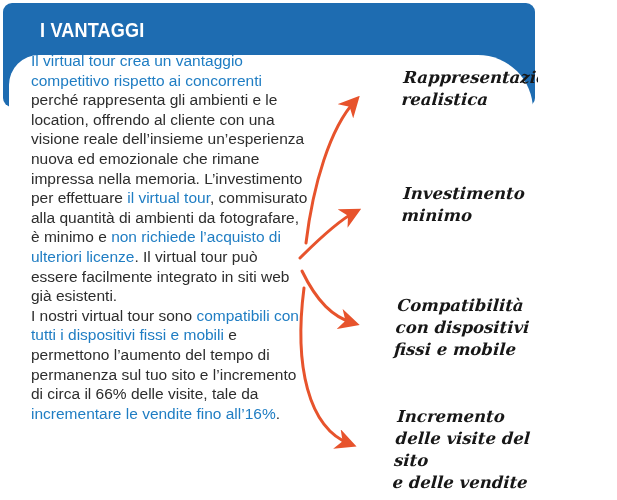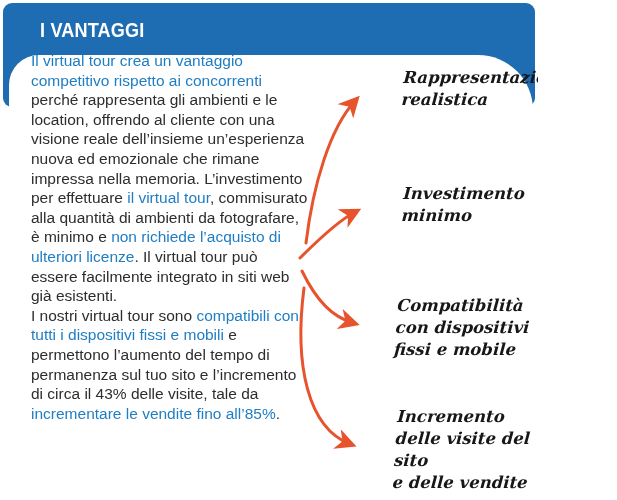--- a/index.html
+++ b/index.html
@@ -43,21 +43,21 @@
 </style>
 </head>
 <body>
 
 <div class="stage" style="--blue: #1E6CB1; --link: #1F7DC3; --orange: #E7532C; --body: #2D2D2D; --label: #171717;">
   <div class="band"></div>
   <div class="card"></div>
   <h1 class="title">I VANTAGGI</h1>
 
   <div class="body-text"><span class="hl">Il virtual tour crea un vantaggio competitivo rispetto ai concorrenti</span><span> perché rappresenta gli ambienti e le location, offrendo al cliente con una visione reale dell’insieme un’esperienza nuova ed emozionale che rimane impressa nella memoria. L’investimento per effettuare </span><span class="hl">il virtual tour</span><span>, commisurato alla quantità di ambienti da fotografare, è minimo e </span><span class="hl">non richiede l’acquisto di ulteriori licenze</span><span>. Il virtual tour può essere facilmente integrato in siti web già esistenti.
-I nostri virtual tour sono </span><span class="hl">compatibili con tutti i dispositivi fissi e mobili</span><span> e permettono l’aumento del tempo di permanenza sul tuo sito e l’incremento di circa il 43% delle visite, tale da </span><span class="hl">incrementare le vendite fino all’85%</span><span>.</span></div>
+I nostri virtual tour sono </span><span class="hl">compatibili con tutti i dispositivi fissi e mobili</span><span> e permettono l’aumento del tempo di permanenza sul tuo sito e l’incremento di circa il 66% delle visite, tale da </span><span class="hl">incrementare le vendite fino all’16%</span><span>.</span></div>
 
   <svg class="arrows" viewBox="0 0 617 500" xmlns="http://www.w3.org/2000/svg">
     <defs>
       <marker id="ah" viewBox="0 0 9 9" refX="6" refY="4.5" markerWidth="7" markerHeight="7" orient="auto">
         <path class="ah" d="M0,0 L9,4.5 L0,9 L2.6,4.5 Z"></path>
       </marker>
     </defs>
     <path class="curve" d="M306,243 C313,185 330,128 355,101" marker-end="url(#ah)"></path>
     <path class="curve" d="M300,258 C320,238 338,221 355,212" marker-end="url(#ah)"></path>
     <path class="curve" d="M302,271 C317,302 333,317 353,323" marker-end="url(#ah)"></path>

